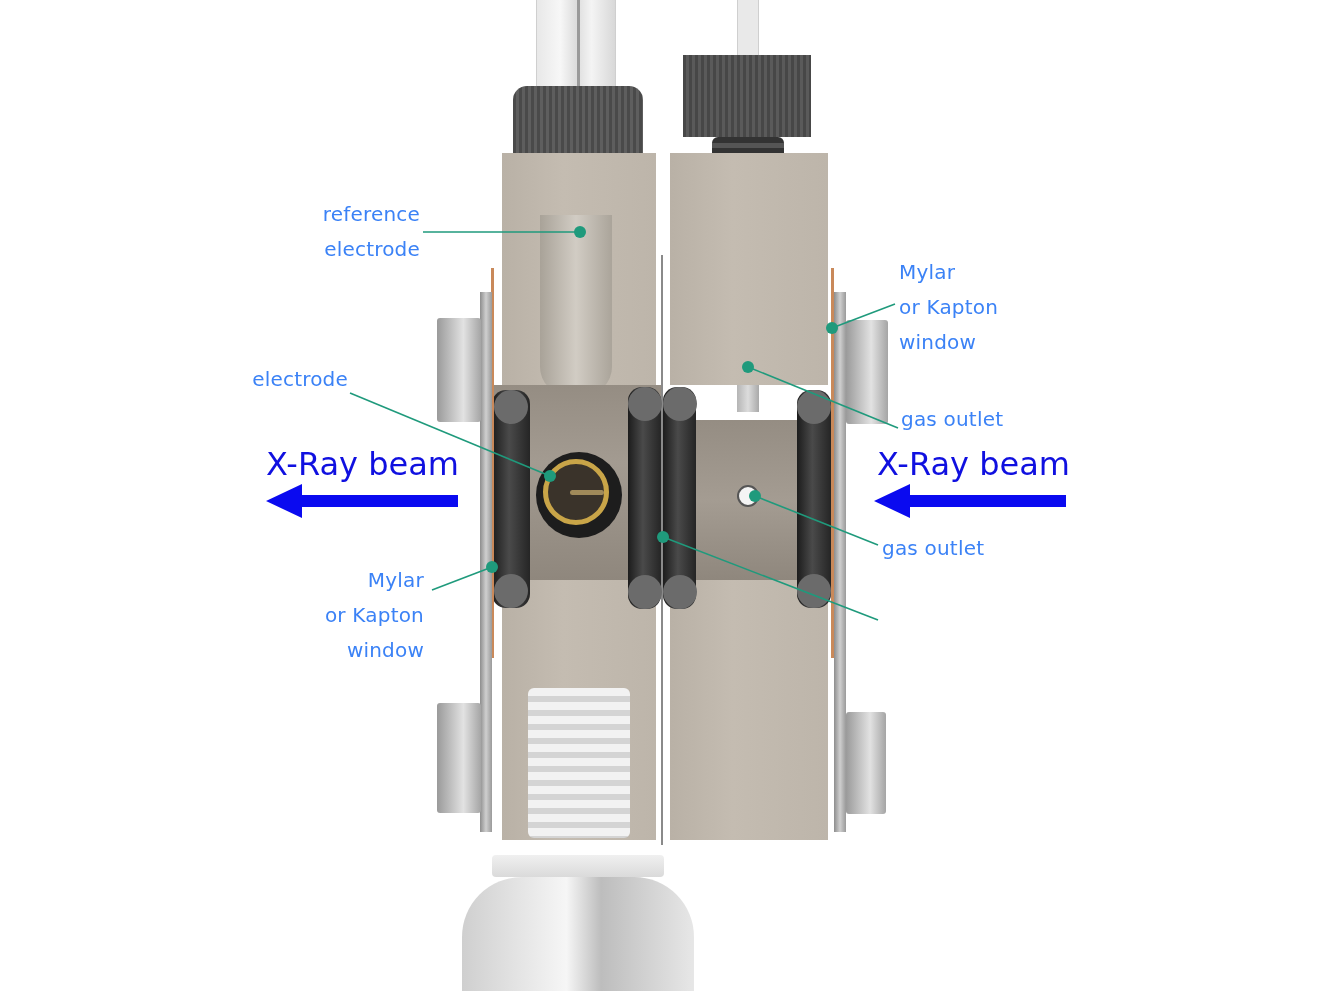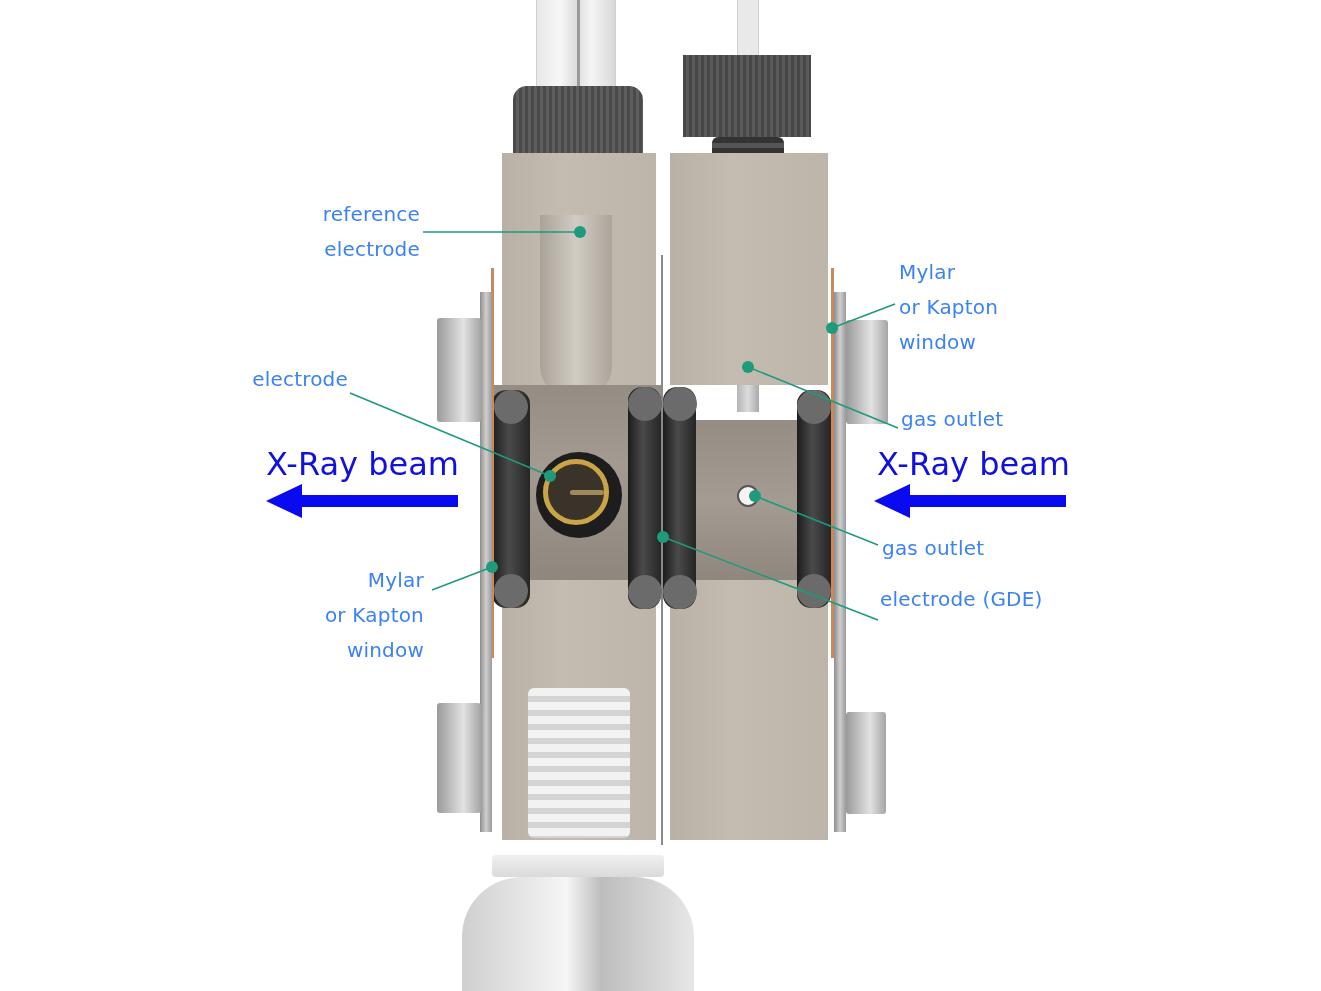--- a/index.html
+++ b/index.html
@@ -130,14 +130,13 @@
   <div>window</div>
 </div>
 
 <div class="label" style="left:901px;top:402px;">gas outlet</div>
 
 <div class="beam-label" style="left:877px;top:446px;">X-Ray beam</div>
 
 <div class="label" style="left:882px;top:531px;">gas outlet</div>
 
 <div class="label" style="left:880px;top:582px;">
-  <div>electrode (GDE)</div>
 </div>
 
 </body></html>

